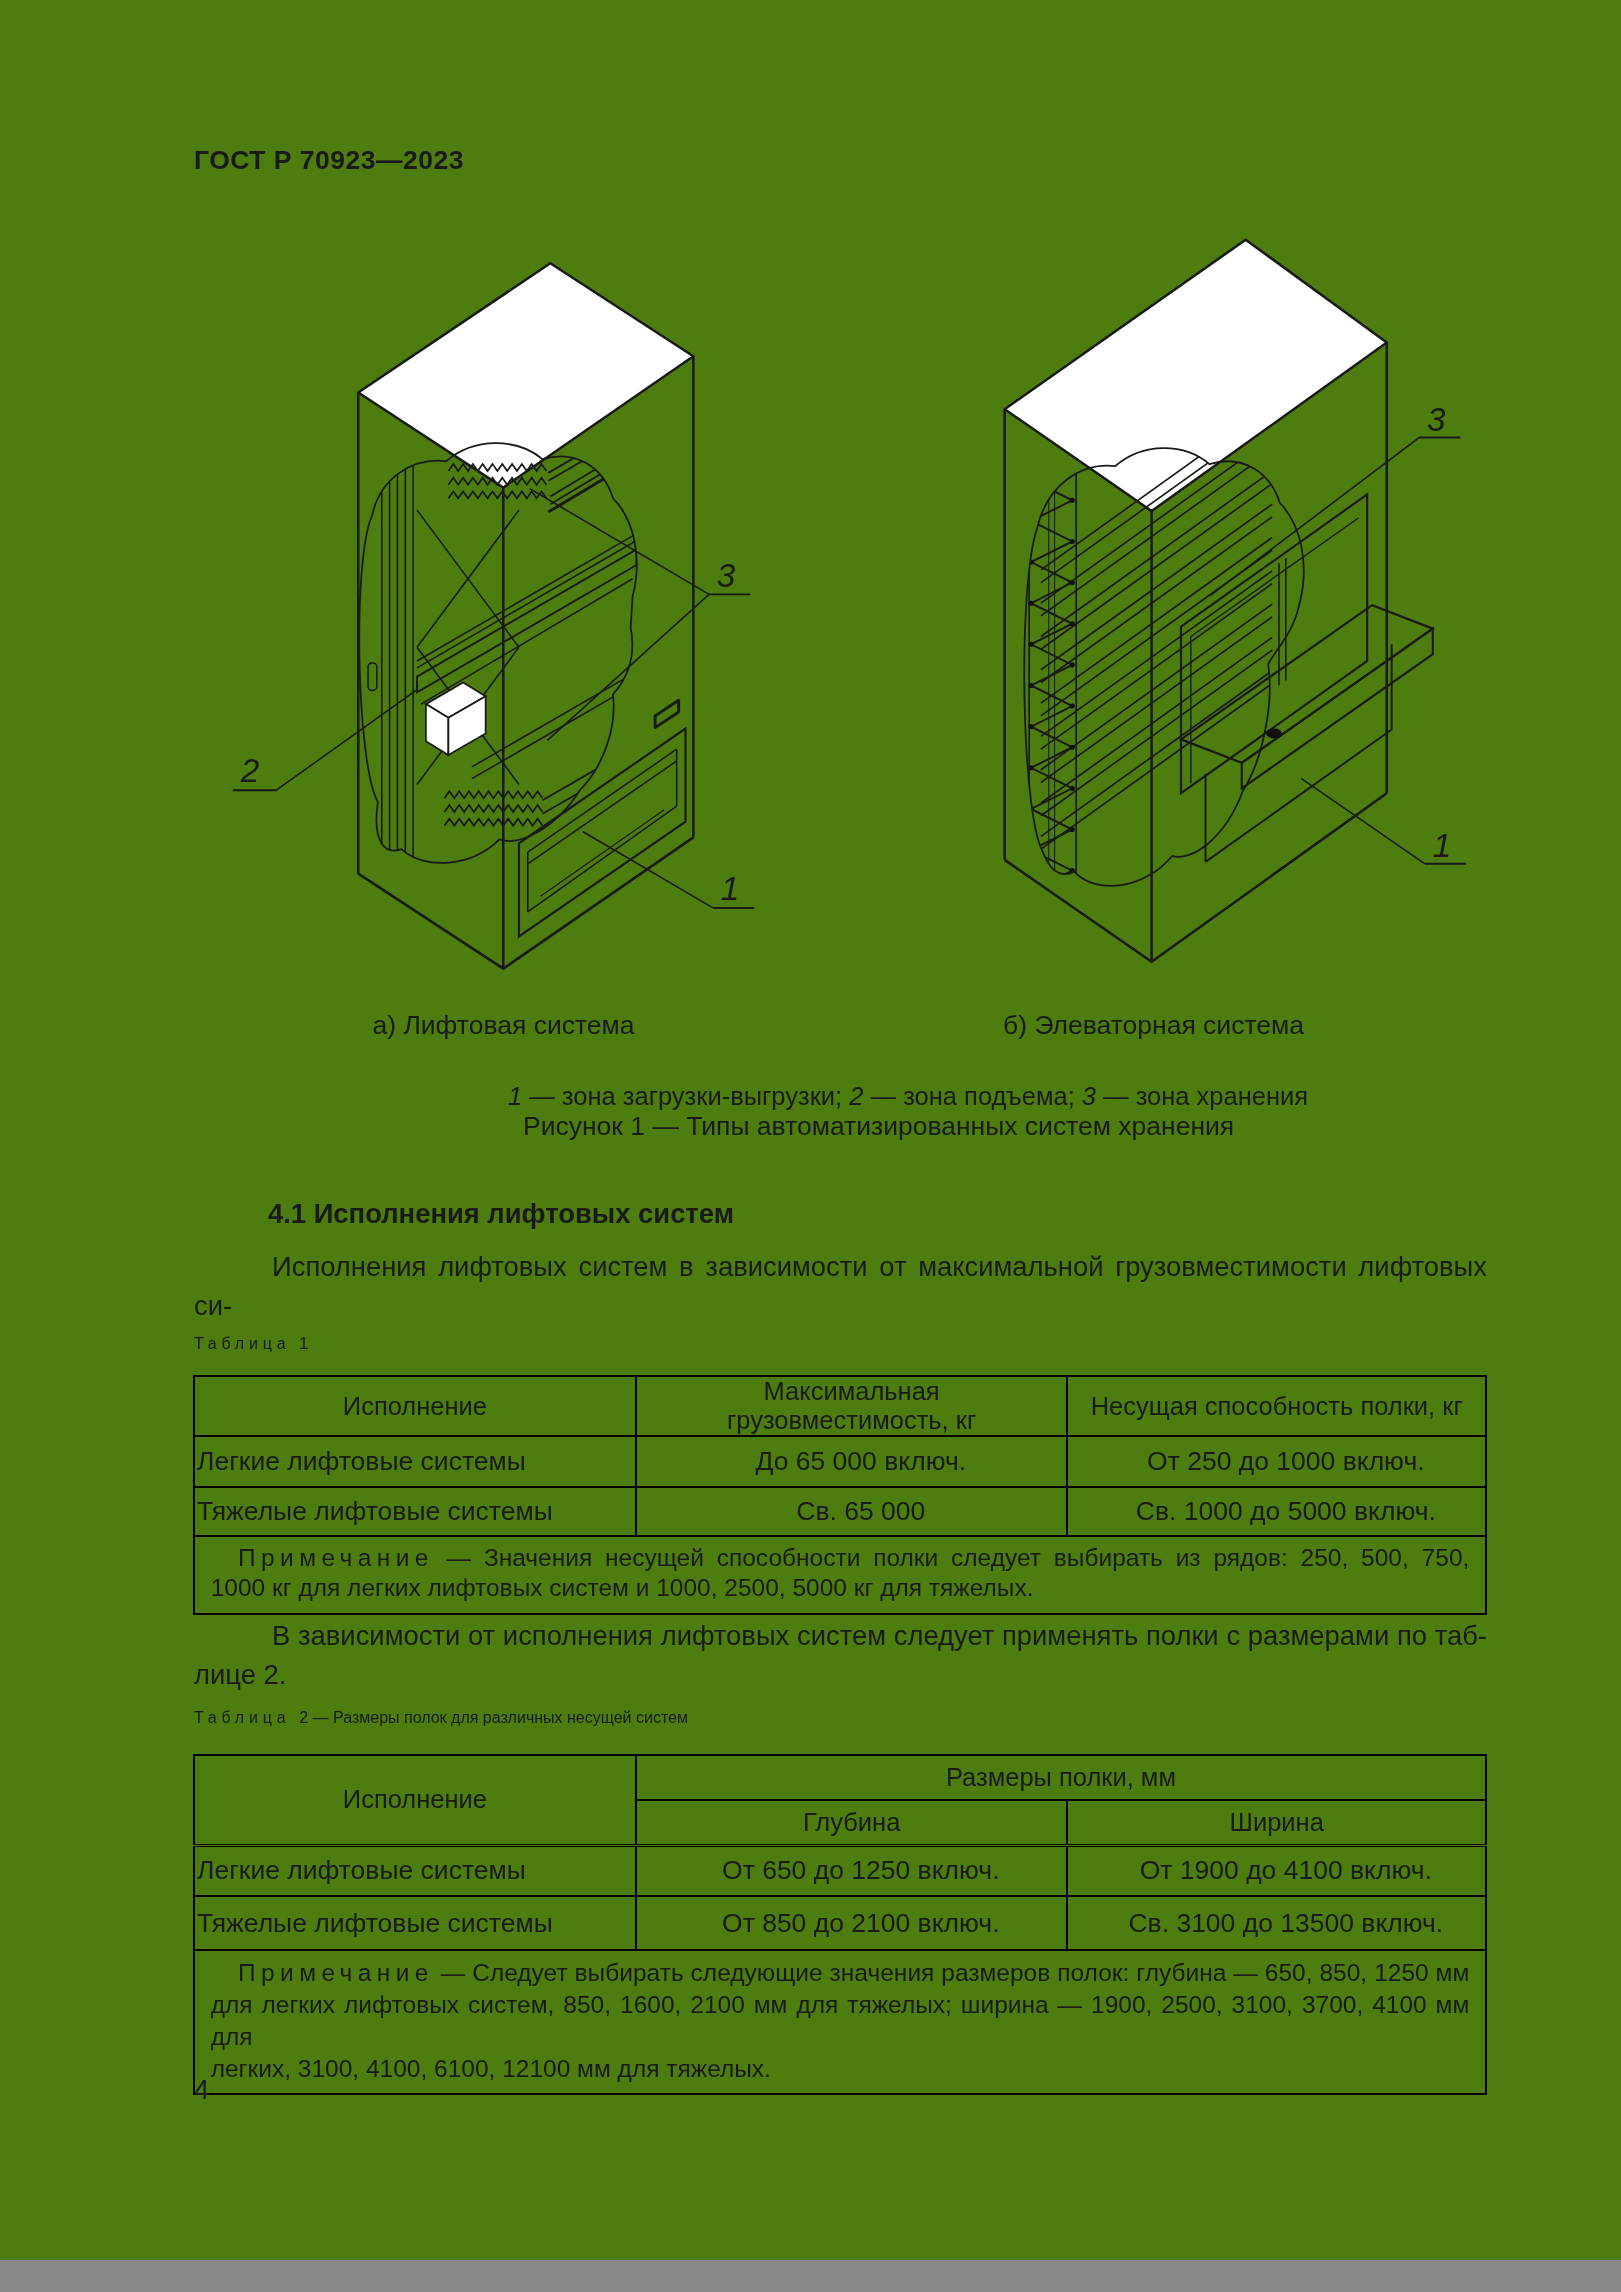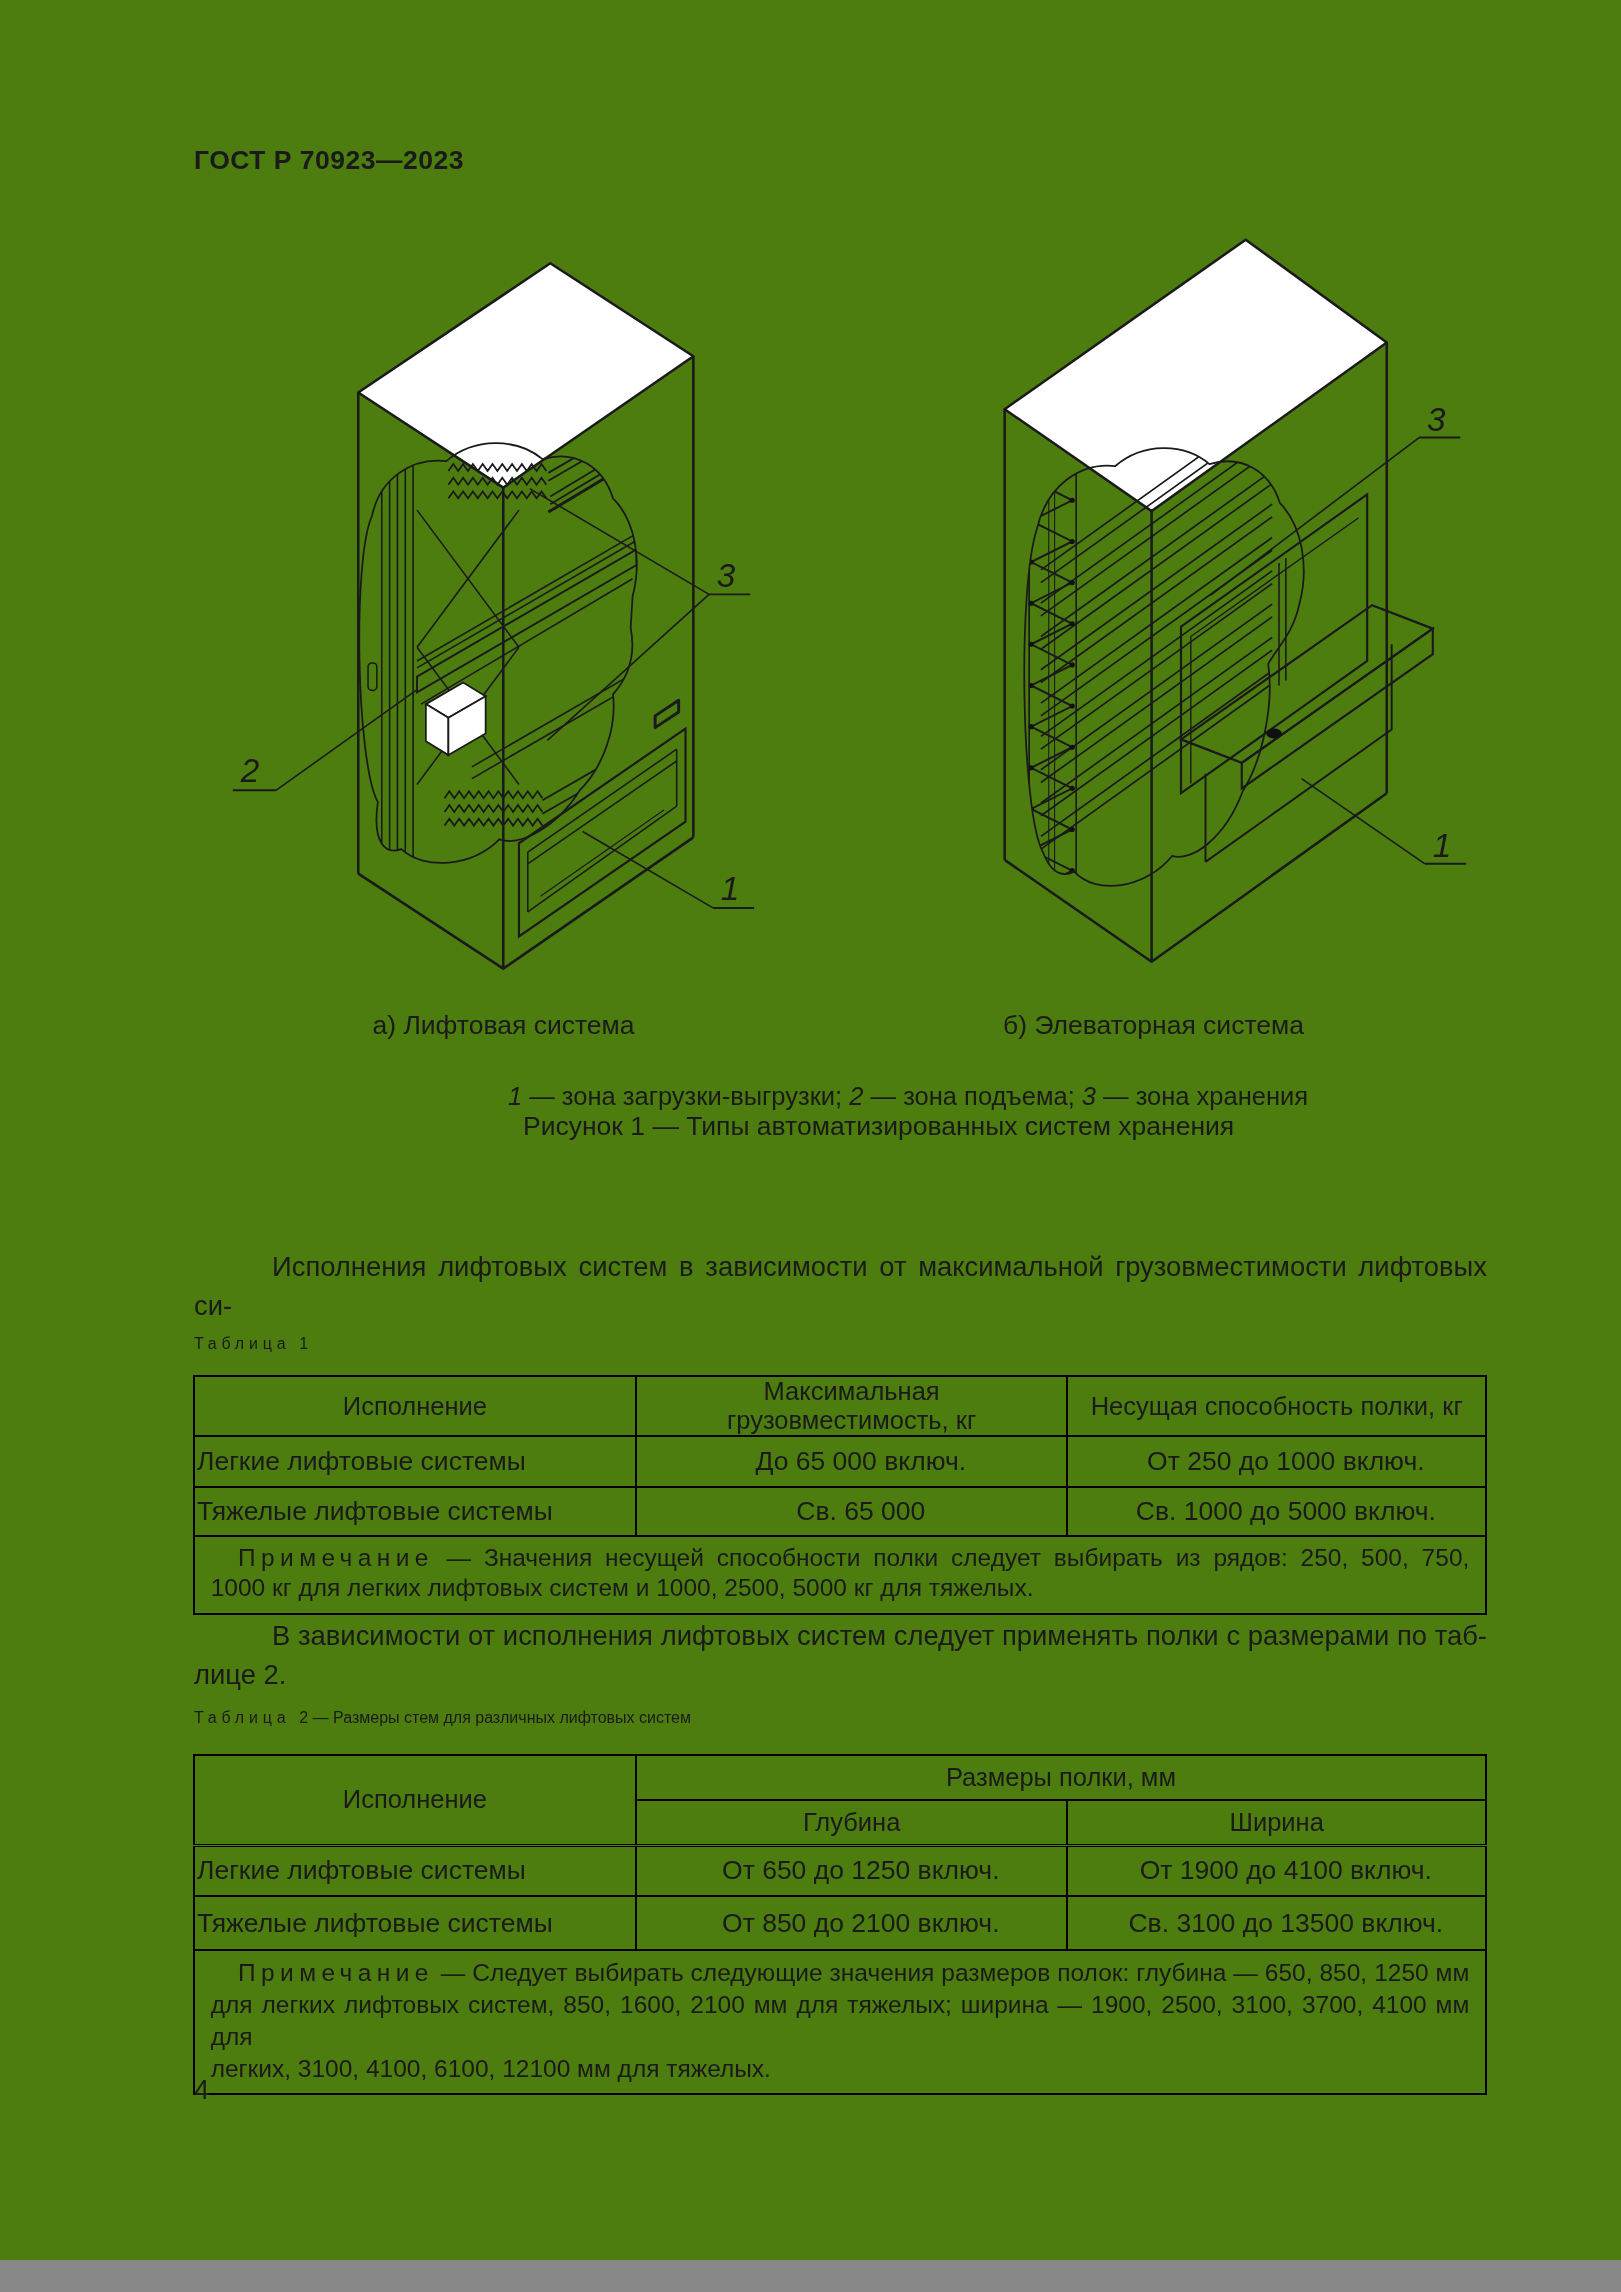--- a/index.html
+++ b/index.html
@@ -250,20 +250,21 @@
     </svg>
   </div>
 
   <div class="abs fig-caption fig-caption-a">а) Лифтовая система</div>
   <div class="abs fig-caption fig-caption-b">б) Элеваторная система</div>
 
   <div class="abs fig-legend"><i>1</i><span> — зона загрузки-выгрузки; </span><i>2</i><span> — зона подъема; </span><i>3</i><span> — зона хранения</span></div>
 
   <div class="abs fig-title">Рисунок 1 — Типы автоматизированных систем хранения</div>
 
+  <div class="abs sec-heading">4.1 Исполнения лифтовых систем</div>
 
   <div class="abs para" style="top:1247px;">
     <div class="jline ind">Исполнения лифтовых систем в зависимости от максимальной грузовместимости лифтовых си-</div>
   </div>
 
   <div class="abs tbl-label" style="top:1335px;"><span class="ls-tab">Таблица</span>&nbsp;&nbsp;<span>1</span></div>
 
   <table class="gost" id="table1" style="top:1375px;">
     <colgroup>
         <col style="width:34.2%">
@@ -293,21 +294,21 @@
       </td>
     </tr>
   </tbody>
     </table>
 
   <div class="abs para" style="top:1616px;">
     <div class="jline ind">В зависимости от исполнения лифтовых систем следует применять полки с размерами по таб-</div>
     <div class="lline">лице 2.</div>
   </div>
 
-  <div class="abs tbl-label" style="top:1709px;"><span class="ls-tab">Таблица</span>&nbsp;&nbsp;<span>2</span> <span>— Размеры стем для различных лифтовых систем</span></div>
+  <div class="abs tbl-label" style="top:1709px;"><span class="ls-tab">Таблица</span>&nbsp;&nbsp;<span>2</span> <span>— Размеры полок для различных несущей систем</span></div>
 
   <table class="gost" id="table2" style="top:1754px;">
     <colgroup>
         <col style="width:34.2%">
         <col style="width:33.4%">
         <col style="width:32.4%">
       </colgroup>
     <tbody>
         <tr style="height:45px;">
       <th rowspan="2" style="border-bottom:3.9px double #000;">Исполнение</th>

